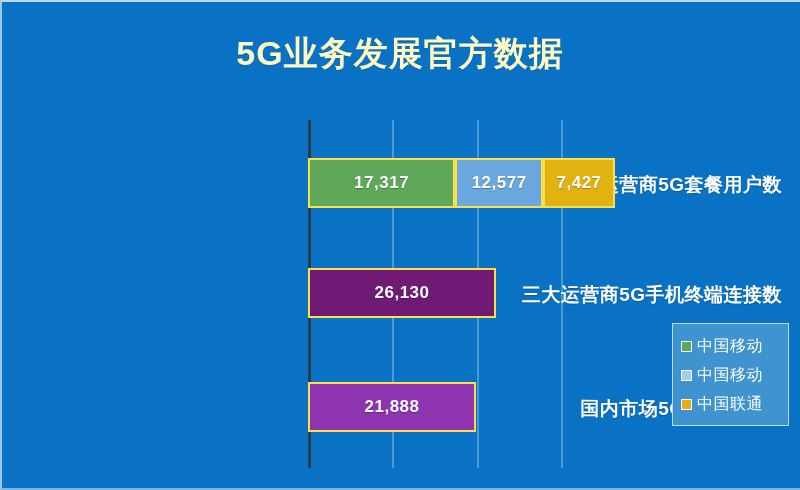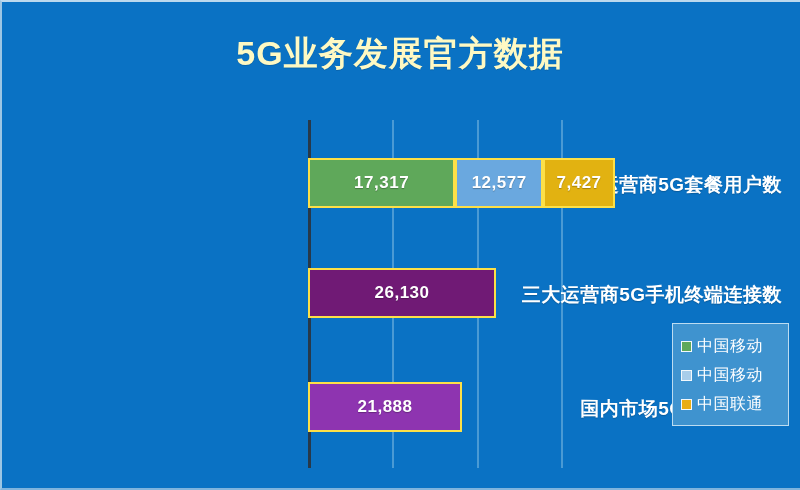--- a/index.html
+++ b/index.html
@@ -173,21 +173,21 @@
     <div class="bar-seg" style="left: 0px; width: 147.234px; background: rgb(95, 168, 90);">17,317</div>
     <div class="bar-seg" style="left: 147.234px; width: 87.888px; background: rgb(106, 168, 223);">12,577</div>
     <div class="bar-seg" style="left: 235.122px; width: 71.8782px; background: rgb(226, 178, 17);">7,427</div>
   </div>
 
   <div class="bar-row" style="top:268px;">
     <div class="bar-seg" style="left: 0px; width: 188px; background: #701a75;">26,130</div>
   </div>
 
   <div class="bar-row" style="top:382px;">
-    <div class="bar-seg" style="left: 0px; width: 154px; background: rgb(142, 52, 176);">21,888</div>
+    <div class="bar-seg" style="left: 0px; width: 168px; background: rgb(142, 52, 176);">21,888</div>
   </div>
 
   <div class="legend">
     <div class="legend-item">
       <span class="legend-swatch" style="background: rgb(95, 168, 90);"></span>
       <span class="legend-text">中国移动</span>
     </div>
     <div class="legend-item">
       <span class="legend-swatch" style="background: rgb(168, 205, 234);"></span>
       <span class="legend-text">中国移动</span>

